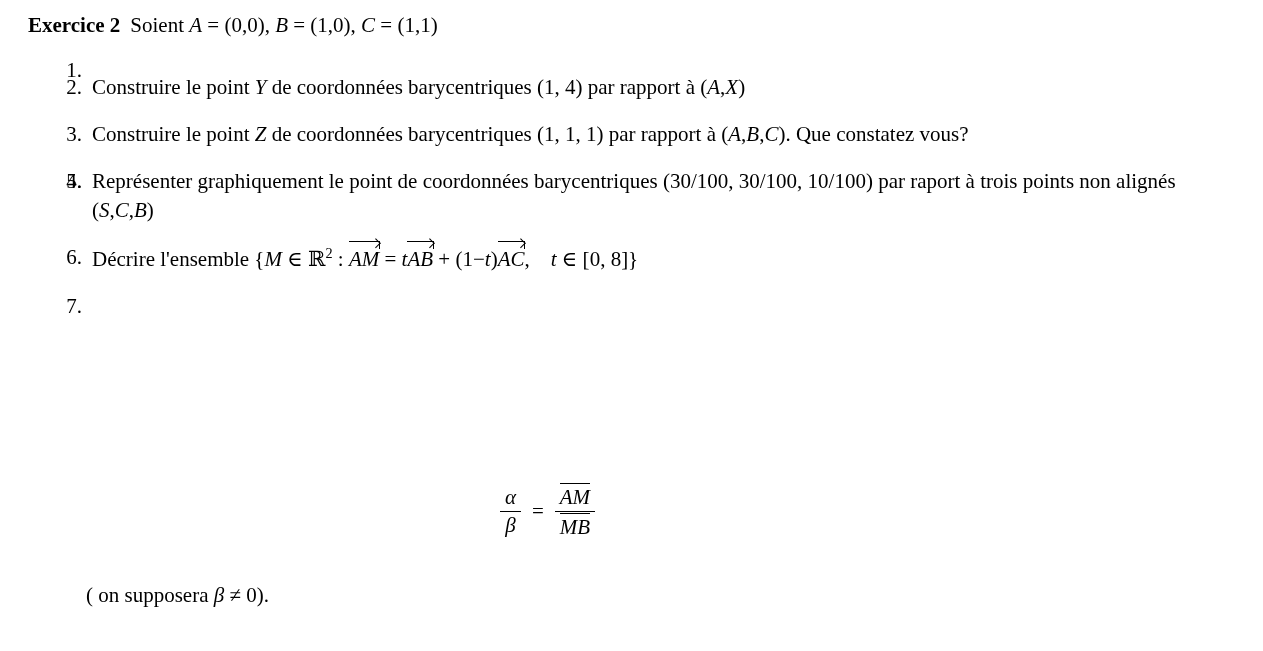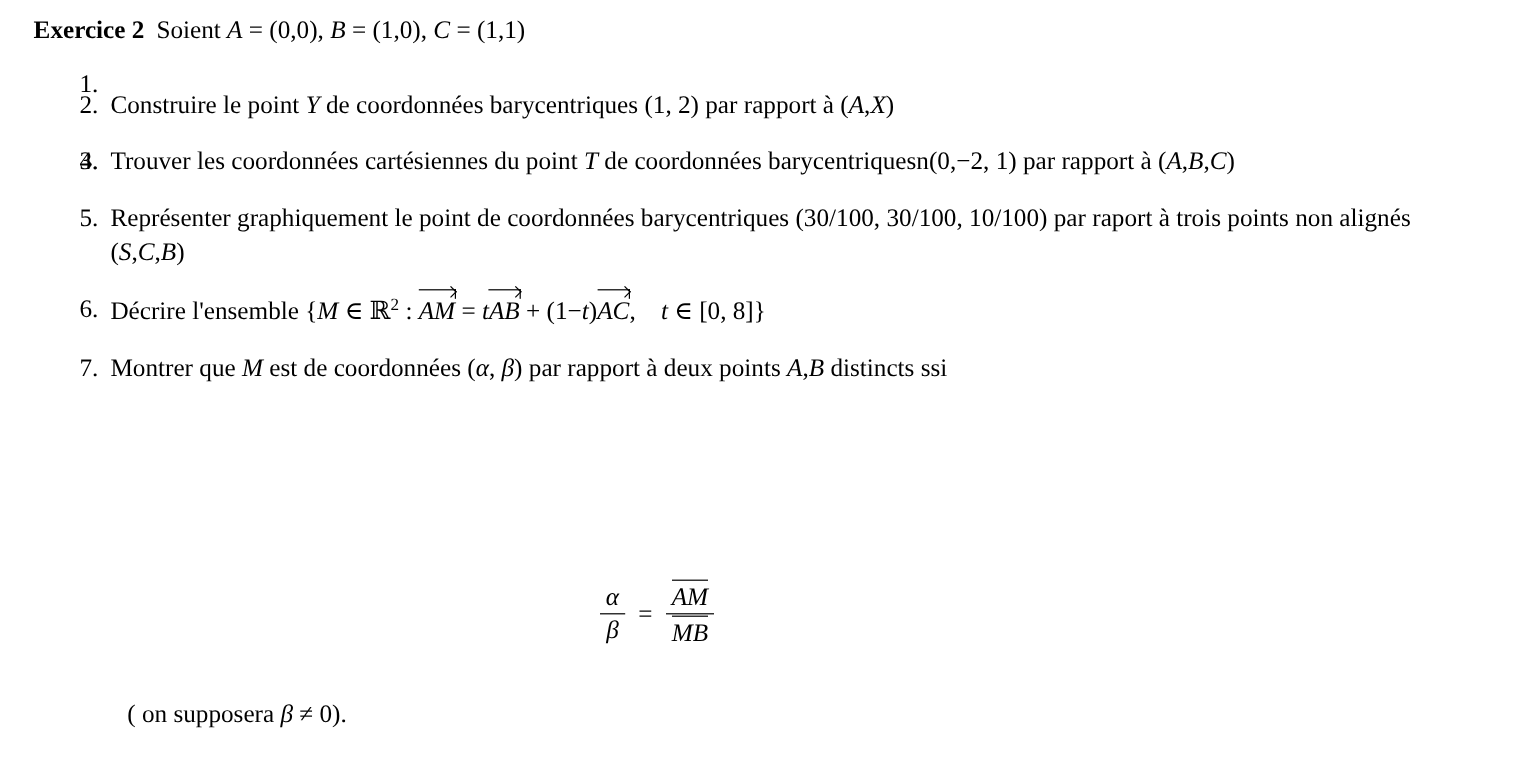--- a/index.html
+++ b/index.html
@@ -133,21 +133,21 @@
     width: 100%;
     height: 1.3px;
     background: #000;
   }
   .eqsign {
     margin: 0 7px;
     font-style: normal;
   }
   .closing {
     position: absolute;
-    left: 106px;
+    left: 86px;
     top: 583px;
     font-size: 21px;
   }
 </style>
 </head>
 <body>
 
 <div class="page">
 
   <div class="ex-header">
@@ -155,45 +155,44 @@
   </div>
 
   <ol class="items">
 
     <li>
       <span class="num">1.</span>
     </li>
 
     <li>
       <span class="num">2.</span>
-      <span>Construire le point <span class="it">Y</span> de coordonnées barycentriques (<span class="num-lit">1, 2</span>) par rapport à (<span class="it">A</span>,<span class="it">X</span>)</span>
+      <span>Construire le point <span class="it">Y</span> de coordonnées barycentriques (<span class="num-lit">1, 4</span>) par rapport à (<span class="it">A</span>,<span class="it">X</span>)</span>
     </li>
 
     <li>
       <span class="num">3.</span>
+      <span>Construire le point <span class="it">Z</span> de coordonnées barycentriques (<span class="num-lit">1, 1, 1</span>) par rapport à (<span class="it">A</span>,<span class="it">B</span>,<span class="it">C</span>). Que constatez vous?</span>
     </li>
 
     <li>
       <span class="num">4.</span>
-      <span>Trouver les coordonnées cartésiennes du point <span class="it">T</span> de coordonnées barycentriquesn(<span class="num-lit">0,−2, 1</span>) par rapport à (<span class="it">A</span>,<span class="it">B</span>,<span class="it">C</span>)</span>
     </li>
 
     <li>
       <span class="num">5.</span>
       <span>Représenter graphiquement le point de coordonnées barycentriques (<span class="num-lit">30/100, 30/100, 10/100</span>) par raport à trois points non alignés (<span class="it">S</span>,<span class="it">C</span>,<span class="it">B</span>)</span>
     </li>
 
     <li>
       <span class="num">6.</span>
       <span>Décrire l'ensemble {<span class="it">M</span> ∈ <span class="blackboard">ℝ</span><sup class="exp">2</sup> : <span class="vec">AM</span> = <span class="it">t</span><span class="vec">AB</span> + (<span class="num-lit">1</span>−<span class="it">t</span>)<span class="vec">AC</span>,&nbsp;&nbsp;&nbsp; <span class="it">t</span> ∈ [<span class="num-lit">0, 8</span>]}</span>
     </li>
 
     <li>
       <span class="num">7.</span>
-      <span>Montrer que <span class="it">M</span> est de coordonnées (<span class="it">α</span>, <span class="it">β</span>) par rapport à deux points <span class="it">A</span>,<span class="it">B</span> distincts ssi</span>
     </li>
 
   </ol>
 
   <div class="display-eq">
     <span class="frac">
       <span class="numer">α</span>
       <span class="bar"></span>
       <span class="denom">β</span>
     </span>

